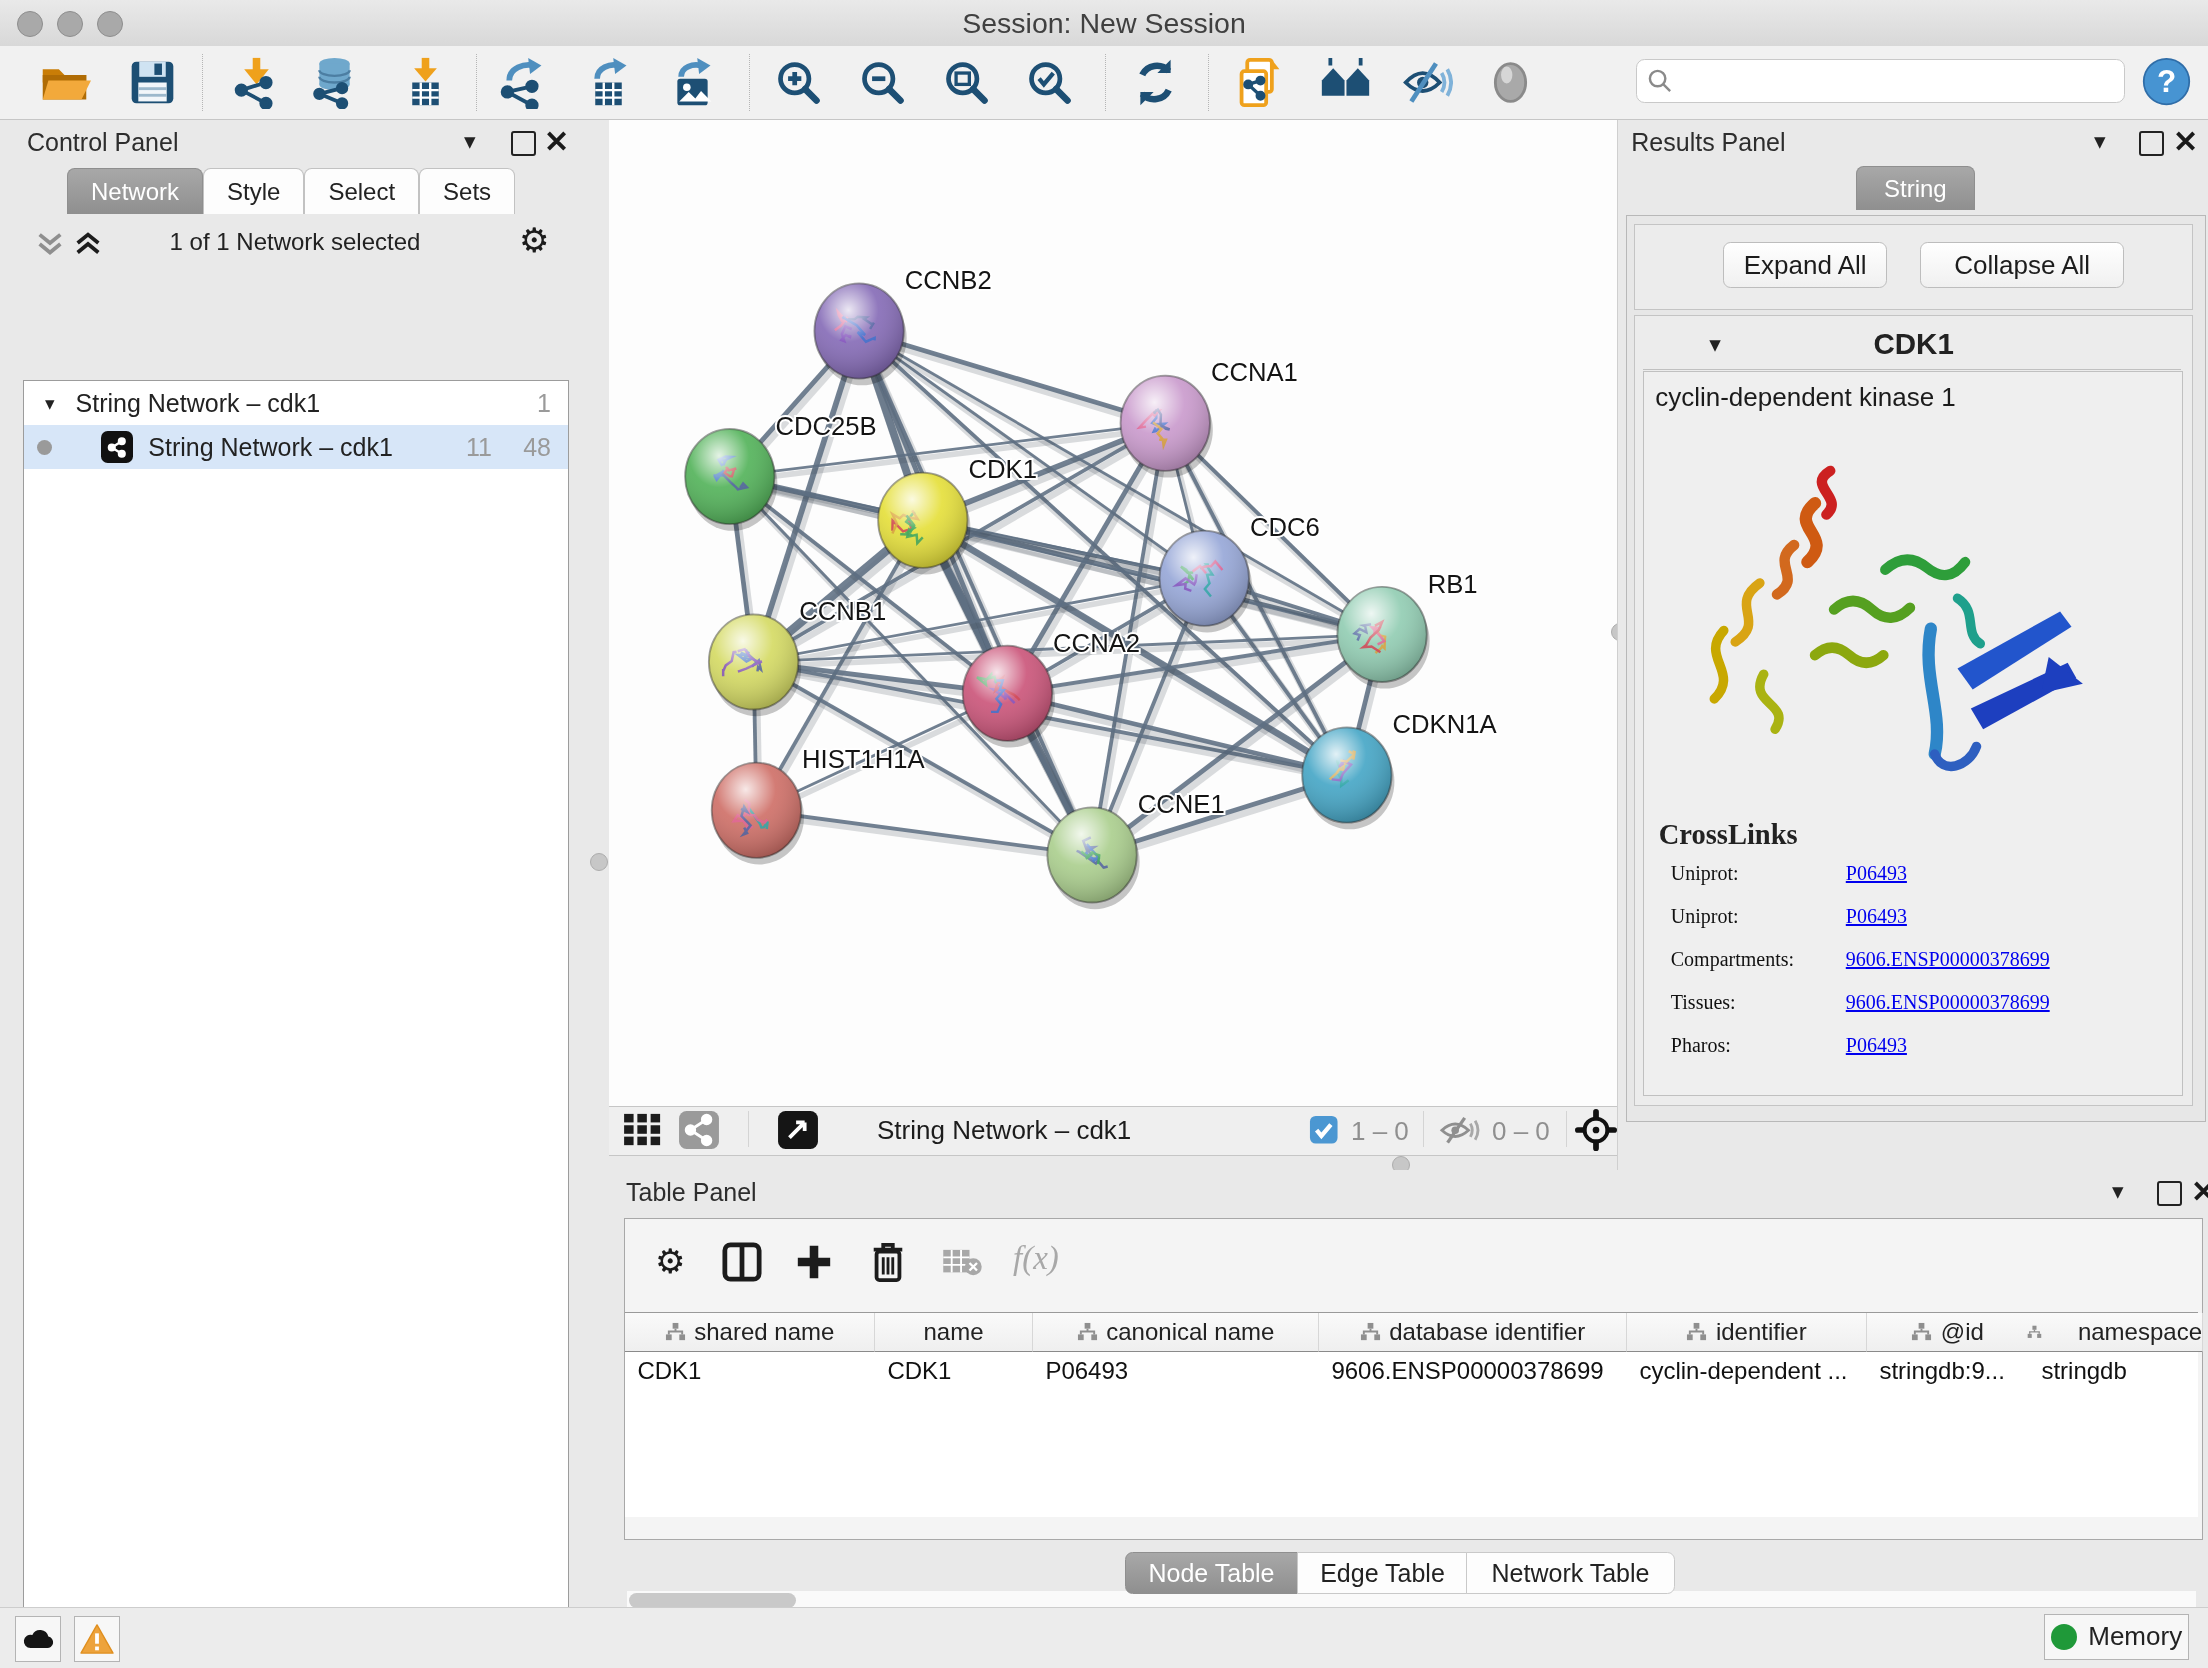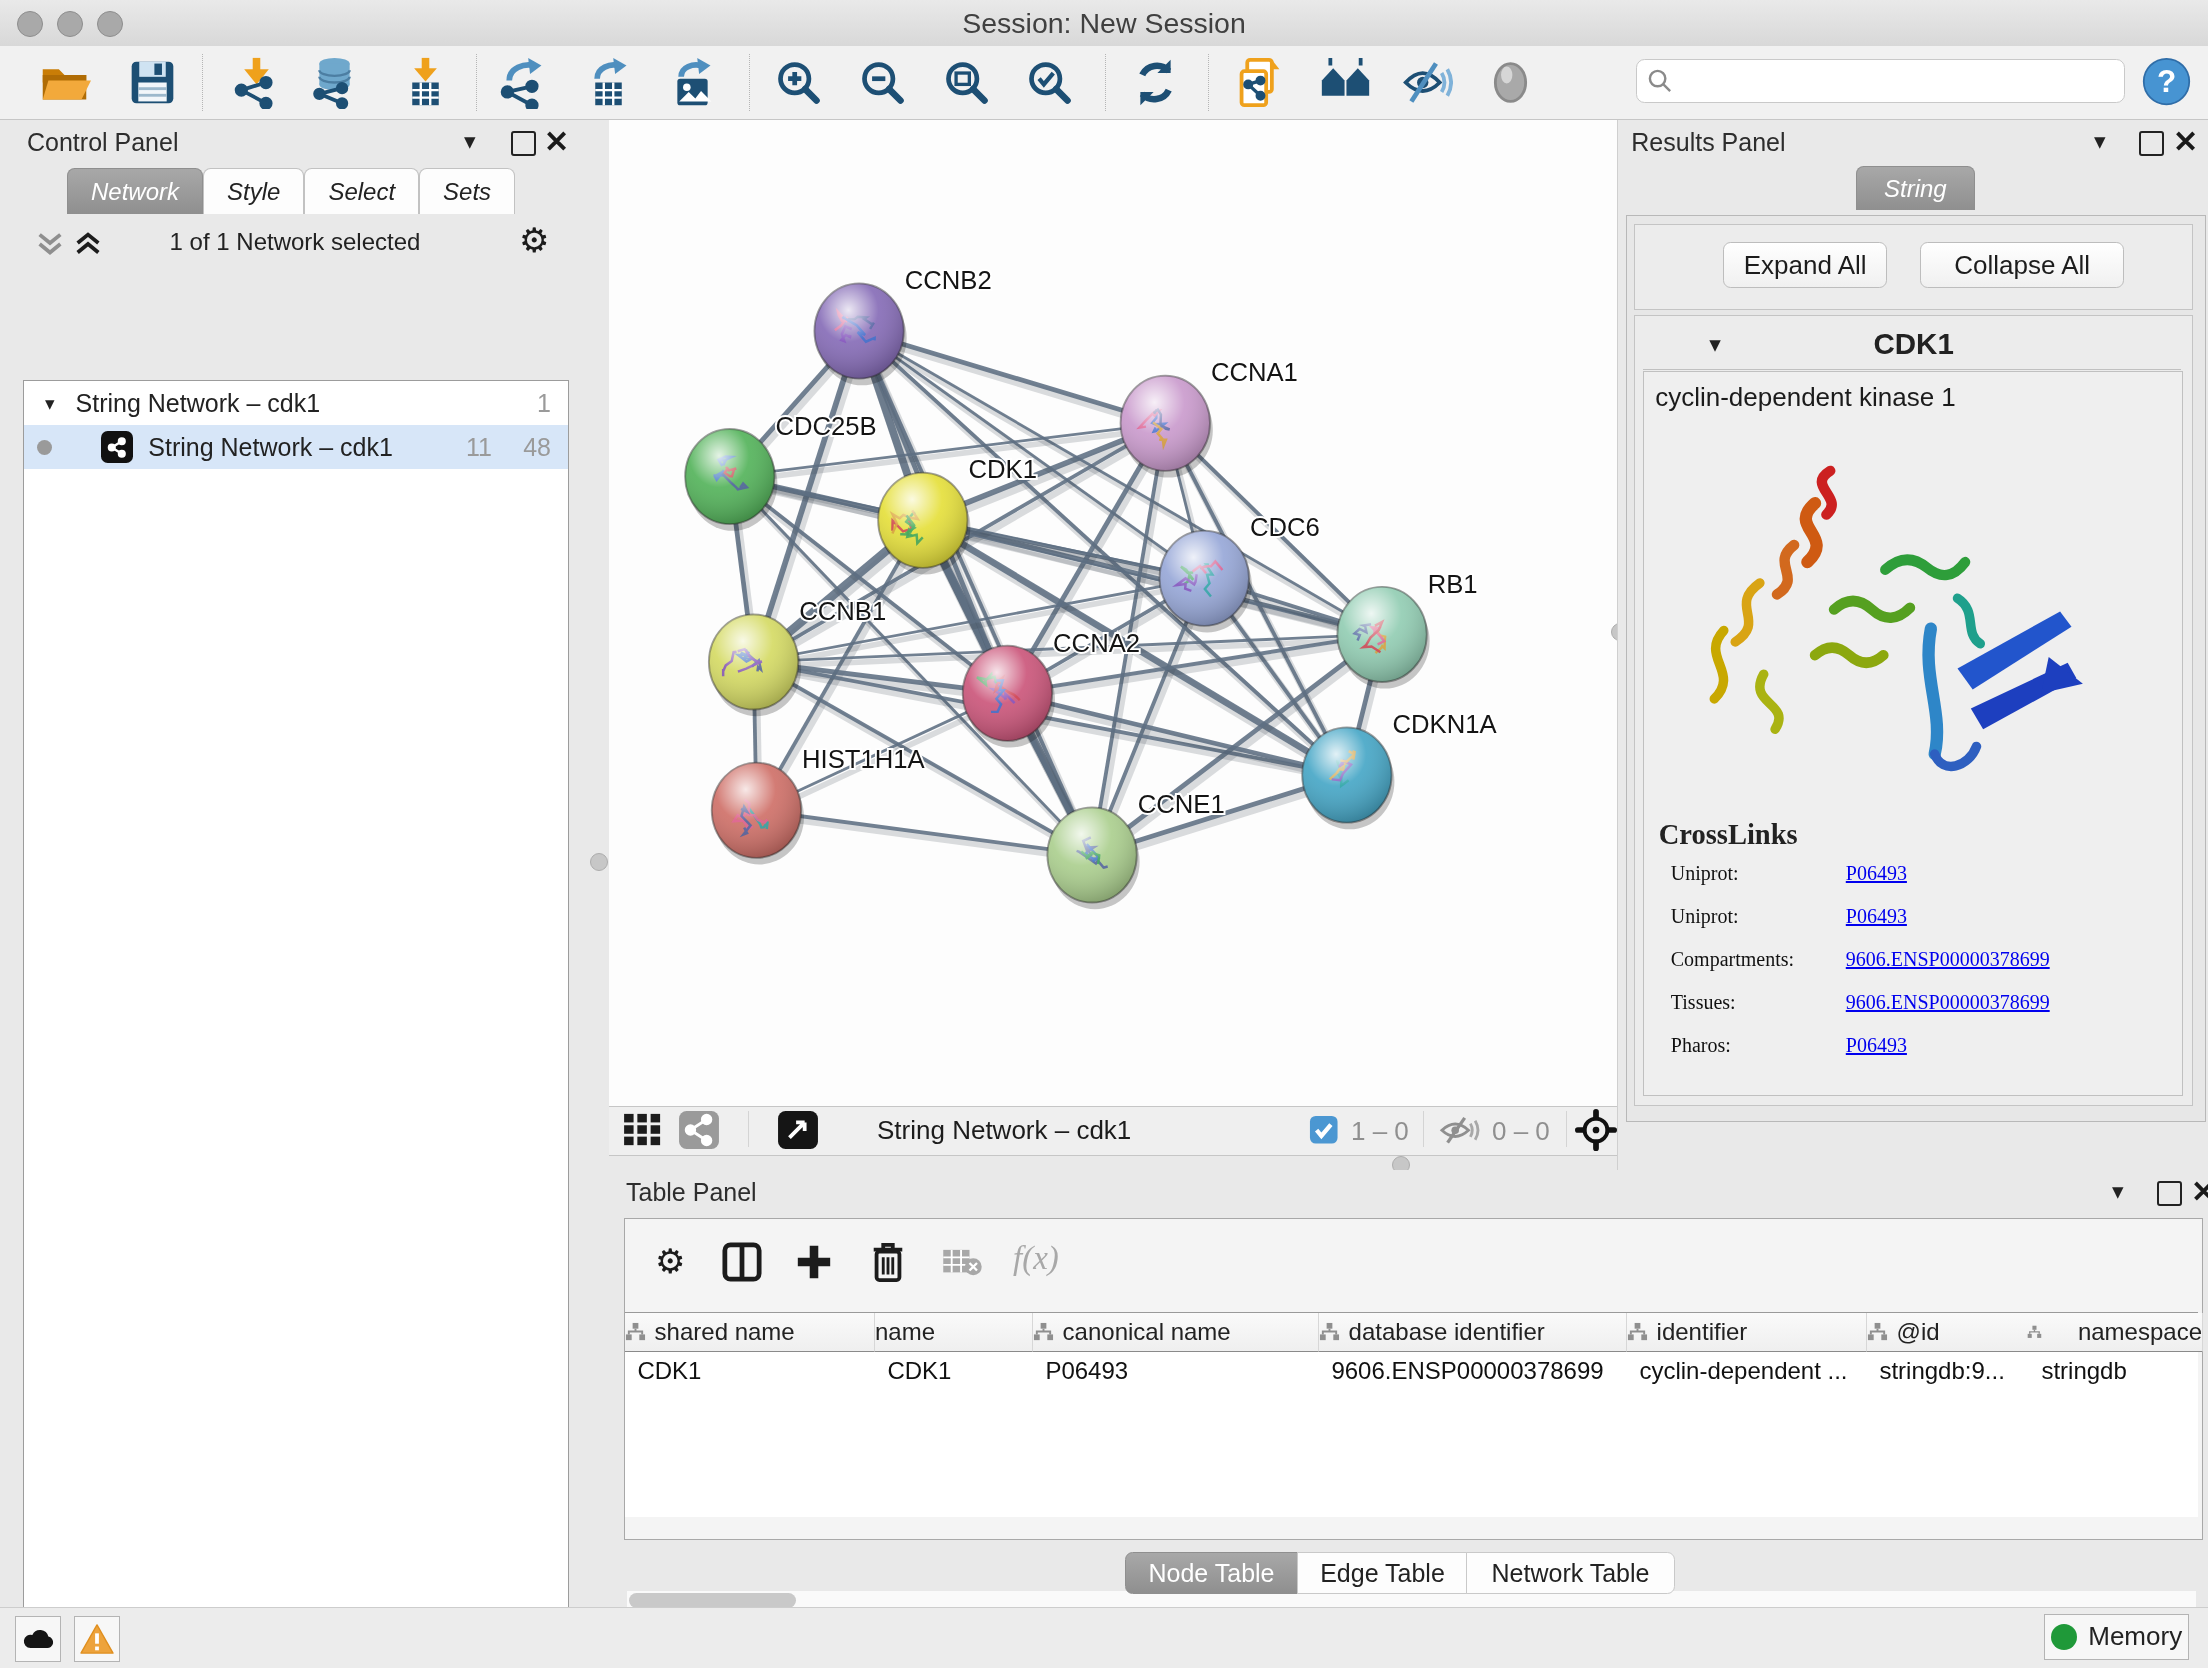--- a/index.html
+++ b/index.html
@@ -13,21 +13,21 @@
   #toolbar{left:0;top:46px;width:2208px;height:73px;background:#f1f1f1;border-bottom:1.9px solid #c6c6c6;}
   .tb-icon{position:absolute;top:9.5px;width:53px;height:53px;}
   .tb-sep{position:absolute;top:7.6px;width:0;height:57px;border-left:1.9px dotted #b5b5b5;}
   #search-box{position:absolute;left:1636px;top:13.3px;width:487px;height:42px;background:#fff;border:1.9px solid #c9c9c9;border-radius:8.6px;}
   #search-input{position:absolute;left:42px;top:1.9px;width:433px;height:32px;border:none;outline:none;font-size:25px;background:transparent;}
   
   .panel-title{font-size:25px;color:#2d2d2d;}
   .hdr-caret{font-size:23px;color:#222;}
   .hdr-float{width:21px;height:21px;border:2.9px solid #222;border-radius:2.9px;display:inline-block;}
   .hdr-close{font-size:30px;font-weight:700;color:#1a1a1a;line-height:21px;}
-  .tabbtn{display:inline-block;border:1px solid #c2c2c2;background:#fdfdfd;color:#222;font-size:24px;text-align:right;padding:8.6px 23px;border-radius:7.6px 7.6px 0 0;border-bottom:none;font-style:italic;}
+  .tabbtn{display:inline-block;border:1px solid #c2c2c2;background:#fdfdfd;color:#222;font-size:24px;text-align:right;padding:8.6px 23px;border-radius:7.6px 7.6px 0 0;border-bottom:none;}
   .tabbtn.active{background:linear-gradient(#a8a8a8,#8f8f8f);color:#fff;border-color:#8f8f8f;}
   .btn{display:inline-block;background:linear-gradient(#ffffff,#f0f0f0);border:1px solid #bdbdbd;border-radius:7.6px;font-size:26px;text-align:center;color:#1c1c1c;}
   
   #control-panel{left:0;top:120px;width:588px;height:1488px;background:#e9e9e9;}
   #cp-list{position:absolute;left:23px;top:260px;width:544px;height:1325px;background:#fff;border:1.9px solid #9c9c9c;}
   .cp-row{position:relative;height:44px;font-size:25px;display:flex;align-items:center;}
   .cp-row .num{position:absolute;color:#9a9a9a;}
   #cp-row-child{background:#d7e6f8;}
   .share-badge{width:32px;height:32px;background:#111;border-radius:6.7px;display:flex;align-items:center;justify-content:center;}
   
@@ -42,21 +42,21 @@
   #rp-btnbox{position:absolute;left:7.6px;top:7.6px;width:557px;height:84px;background:#ececec;border:1.9px solid #c4c4c4;}
   #rp-section{position:absolute;left:7.6px;top:99px;width:557px;height:789px;border:1.9px solid #c4c4c4;background:#ececec;}
   #rp-sec-body{position:absolute;left:7.6px;top:55px;width:538px;height:723px;background:#efefef;border:1px solid #c0c0c0;}
   .xl-row{position:relative;height:43px;font-family:"Liberation Serif",serif;font-size:20px;}
   .xl-label{position:absolute;left:27px;color:#111;}
   .xl-link{position:absolute;left:202px;color:#0000ee;text-decoration:underline;}
   
   #table-panel{left:609px;top:1170px;width:1600px;height:438px;background:#e9e9e9;}
   #tp-box{position:absolute;left:15px;top:48px;width:1577px;height:320px;background:#f4f4f4;border:1.9px solid #a8a8a8;}
   #tbl{position:absolute;left:0px;top:93px;width:1573px;height:204px;background:#fff;border-top:1.9px solid #9a9a9a;}
-  .th{position:absolute;top:0;height:38px;background:linear-gradient(#fafafa,#efefef);border-right:1px solid #d7d7d7;border-bottom:1.9px solid #8a8a8a;display:flex;align-items:center;justify-content:flex-start;font-size:24px;color:#222;gap:8.6px;}
+  .th{position:absolute;top:0;height:38px;background:linear-gradient(#fafafa,#efefef);border-right:1px solid #d7d7d7;border-bottom:1.9px solid #8a8a8a;display:flex;align-items:center;justify-content:center;font-size:24px;color:#222;gap:8.6px;}
   .td{position:absolute;top:40px;height:36px;font-size:24px;display:flex;align-items:center;padding-left:12.4px;box-sizing:border-box;color:#111;}
   #hscroll{position:absolute;left:1.9px;top:278px;width:1569px;height:19px;background:#fafafa;}
   #hthumb{position:absolute;left:1.9px;top:1.9px;width:167px;height:15px;border-radius:7.6px;background:#c9c9c9;}
   .ttab{position:absolute;top:0;height:40px;line-height:40px;text-align:center;font-size:25px;background:#fdfdfd;border:1px solid #c9c9c9;}
   .ttab.active{background:linear-gradient(#a8a8a8,#8f8f8f);color:#fff;border-color:#8f8f8f;}
   
   #statusbar{left:0;top:1607px;width:2208px;height:61px;background:#ececec;border-top:1.9px solid #cdcdcd;}
   .sb-btn{position:absolute;top:7.6px;width:44px;height:44px;background:#f7f7f7;border:1.9px solid #b4b4b4;display:flex;align-items:center;justify-content:center;}
   #memory-btn{position:absolute;right:19px;top:5.7px;width:143px;height:44px;background:#f7f7f7;border:1.9px solid #b4b4b4;display:flex;align-items:center;justify-content:center;gap:11.4px;font-size:26px;}
   #memory-dot{width:26px;height:26px;border-radius:50%;background:#1f9939;}

